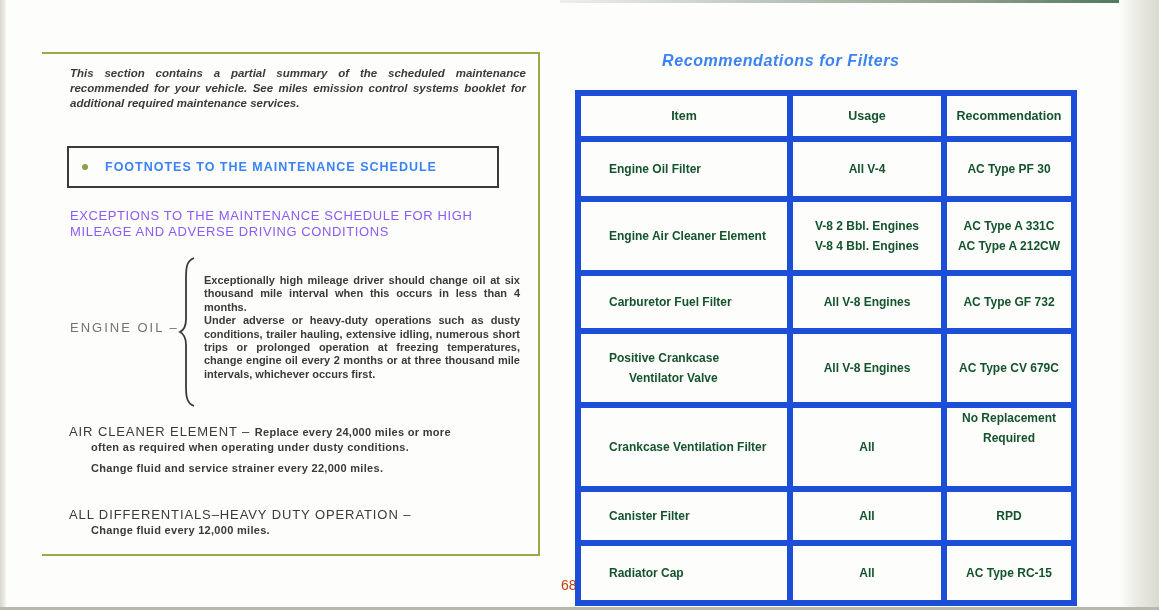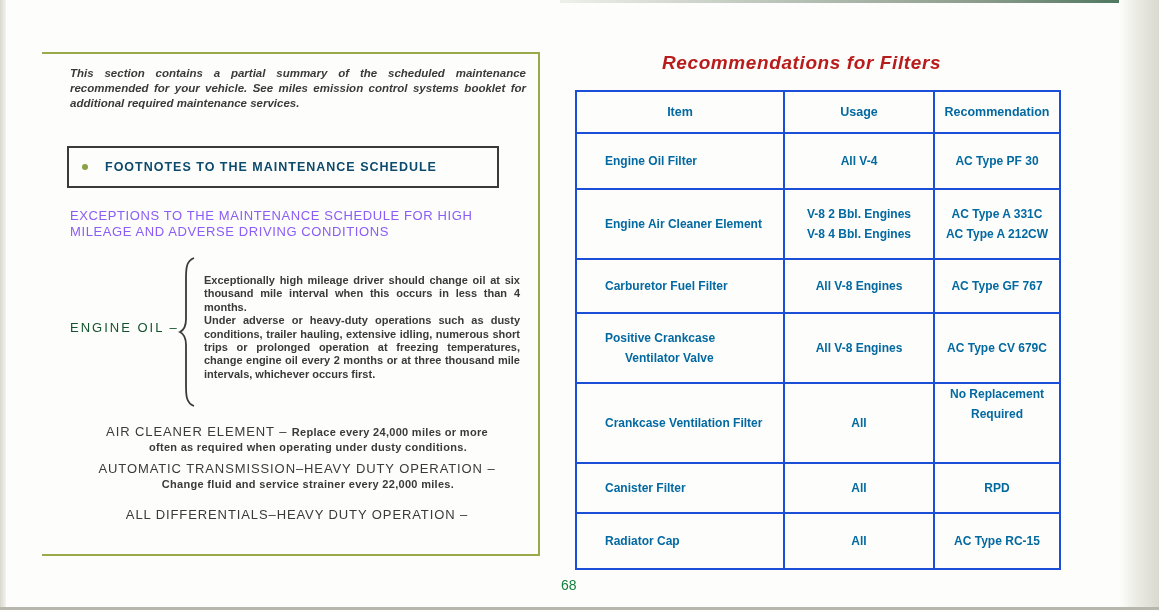--- a/index.html
+++ b/index.html
@@ -21,46 +21,46 @@
   .green-box { position:absolute; left:42px; top:52px; width:496px; height:500px;
     border-top:2px solid #9aa94a; border-right:2px solid #9aa94a; border-bottom:2px solid #9aa94a; }
 
   .intro { position:absolute; left:70px; top:66px; width:456px;
     font-style:italic; font-weight:bold; font-size:11.5px; line-height:15px;
     text-align:justify; text-align-last:left; color:#3a3a3a; }
 
   .footnote-box { position:absolute; left:67px; top:146px; width:428px; height:38px;
     border:2px solid #3a3a3a; display:flex; align-items:center; }
   .footnote-bullet { width:6px; height:6px; border-radius:50%; background:#8aa243; margin-left:13px; margin-right:17px; }
-  .footnote-title { font-size:12.5px; letter-spacing:1px; font-weight:bold; color:#0c4a6e; }
+  .footnote-title { font-size:12.5px; letter-spacing:1px; font-weight:bold; color:#3b82f6; }
 
   .exceptions-title { position:absolute; left:70px; top:208px; width:460px;
     font-size:13px; letter-spacing:0.6px; line-height:16px; color:#8b5cf6; }
 
-  .engine-oil-label { position:absolute; left:70px; top:320px; font-size:13px; letter-spacing:2px; color:#14532d; }
+  .engine-oil-label { position:absolute; left:70px; top:320px; font-size:13px; letter-spacing:2px; color:#737373; }
   .brace { position:absolute; left:178px; top:257px; width:20px; height:150px; }
   .engine-oil-text { position:absolute; left:204px; top:274px; width:316px;
     font-size:11px; line-height:13.4px; font-weight:bold; color:#3a3a3a;
     text-align:justify; text-align-last:justify; }
   .engine-oil-text p { margin:0; }
   .engine-oil-text p.last { text-align-last:left; }
 
-  .rule-entry { position:absolute; left:62px; width:470px; color:#3a3a3a;text-align:center; }
+  .rule-entry { position:absolute; left:69px; width:470px; color:#3a3a3a; }
   .rule-head { font-size:13px; letter-spacing:0.9px; line-height:16px; }
   .rule-desc { font-size:11px; font-weight:bold; letter-spacing:0.3px; }
   .rule-body { font-size:11px; font-weight:bold; line-height:14px; padding-left:22px; letter-spacing:0.3px; }
 
-  .page-number { position:absolute; left:561px; top:577px; font-size:14px; color:#15803d; }
+  .page-number { position:absolute; left:561px; top:577px; font-size:14px; color:#c2410c; }
 
   
-  .section-title { position:absolute; left:662px; top:52px; font-size:19px; font-weight:bold;
-    font-style:italic; color:#b91c1c; letter-spacing:0.6px; }
+  .section-title { position:absolute; left:662px; top:52px; font-size:16px; font-weight:bold;
+    font-style:italic; color:#3b82f6; letter-spacing:0.6px; }
   .filters-table { position:absolute; left:575px; top:90px; border-collapse:collapse; }
   .filters-table th, .filters-table td {
-    border:2px solid #1d4ed8; font-size:12px; font-weight:bold; color:#0369a1;
+    border:6px solid #1d4ed8; font-size:12px; font-weight:bold; color:#14532d;
     text-align:center; vertical-align:middle; padding:0 6px; line-height:20px;
   }
   .filters-table th { height:40px; font-size:12.5px; }
   .filters-table td.item { text-align:left; padding-left:28px; }
   .col-item { width:194px; } .col-usage { width:136px; } .col-rec { width:112px; }
   .r1 td { height:54px; } .r2 td { height:68px; } .r3 td { height:52px;margin-top:45px; }
   .r4 td { height:68px; } .r5 td { height:78px; } .r6 td { height:48px; } .r7 td { height:54px; }
   .multi span { display:block; }
   .indent { padding-left:20px; }
 </style>
@@ -90,25 +90,25 @@
 <div class="engine-oil-text">
   <p>Exceptionally high mileage driver should change oil at six thousand mile interval when this occurs in less than 4 months.</p>
   <p class="last">Under adverse or heavy-duty operations such as dusty conditions, trailer hauling, extensive idling, numerous short trips or prolonged operation at freezing temperatures, change engine oil every 2 months or at three thousand mile intervals, whichever occurs first.</p>
 </div>
 
 <div class="rule-entry" style="top:424px;">
   <div class="rule-head"><span>AIR CLEANER ELEMENT –</span> <span class="rule-desc">Replace every 24,000 miles or more</span></div>
   <div class="rule-body">often as required when operating under dusty conditions.</div>
 </div>
 <div class="rule-entry" style="top:461px;">
-  <div class="rule-head">AUTOMATIC TRANSMISSION–HEAVY DUTY OPERATION –</div>
   <div class="rule-body">Change fluid and service strainer every 22,000 miles.</div>
 </div>
 <div class="rule-entry" style="top:507px;">
   <div class="rule-head">ALL DIFFERENTIALS–HEAVY DUTY OPERATION –</div>
+  <div class="rule-body">Change fluid every 12,000 miles.</div>
 </div>
 
 <div class="page-number">68</div>
 
 <div class="section-title">Recommendations for Filters</div>
 
 <table class="filters-table">
   <thead>
     <tr>
       <th class="col-item">Item</th>
@@ -129,21 +129,21 @@
         <span>V-8 4 Bbl. Engines</span>
       </td>
       <td class="multi">
         <span>AC Type A 331C</span>
         <span>AC Type A 212CW</span>
       </td>
     </tr>
     <tr class="r3">
       <td class="item">Carburetor Fuel Filter</td>
       <td>All V-8 Engines</td>
-      <td>AC Type GF 767</td>
+      <td>AC Type GF 732</td>
     </tr>
     <tr class="r4">
       <td class="item multi">
         <span>Positive Crankcase</span>
         <span class="indent">Ventilator Valve</span>
       </td>
       <td>All V-8 Engines</td>
       <td>AC Type CV 679C</td>
     </tr>
     <tr class="r5">

